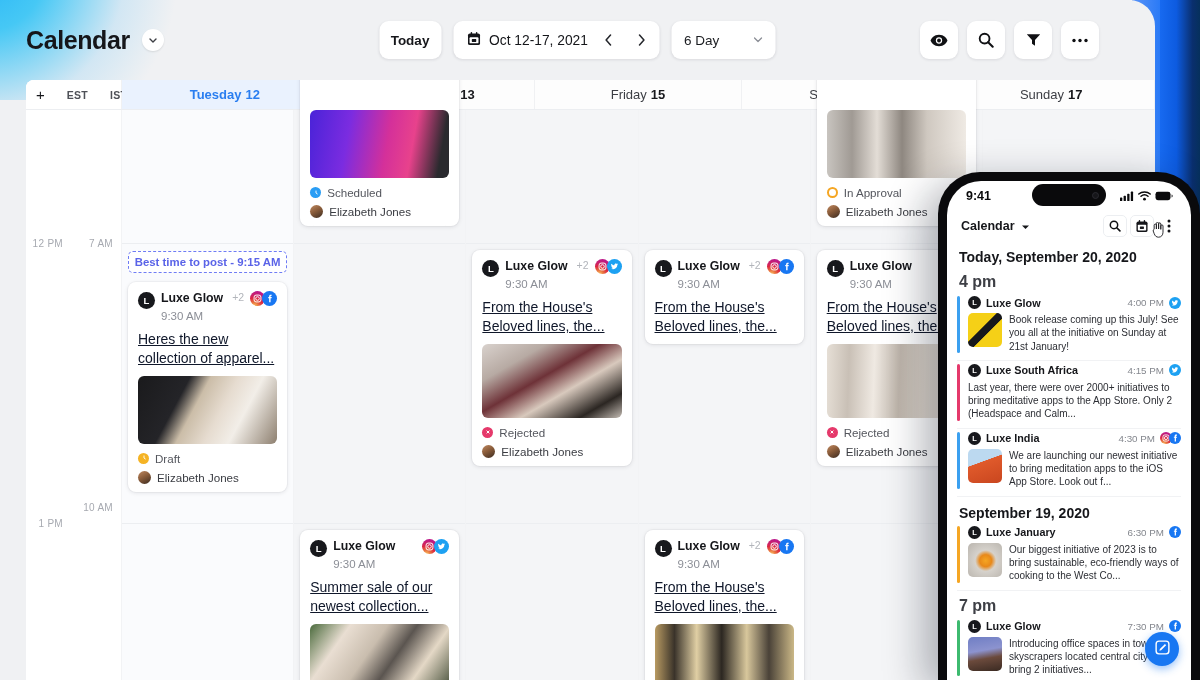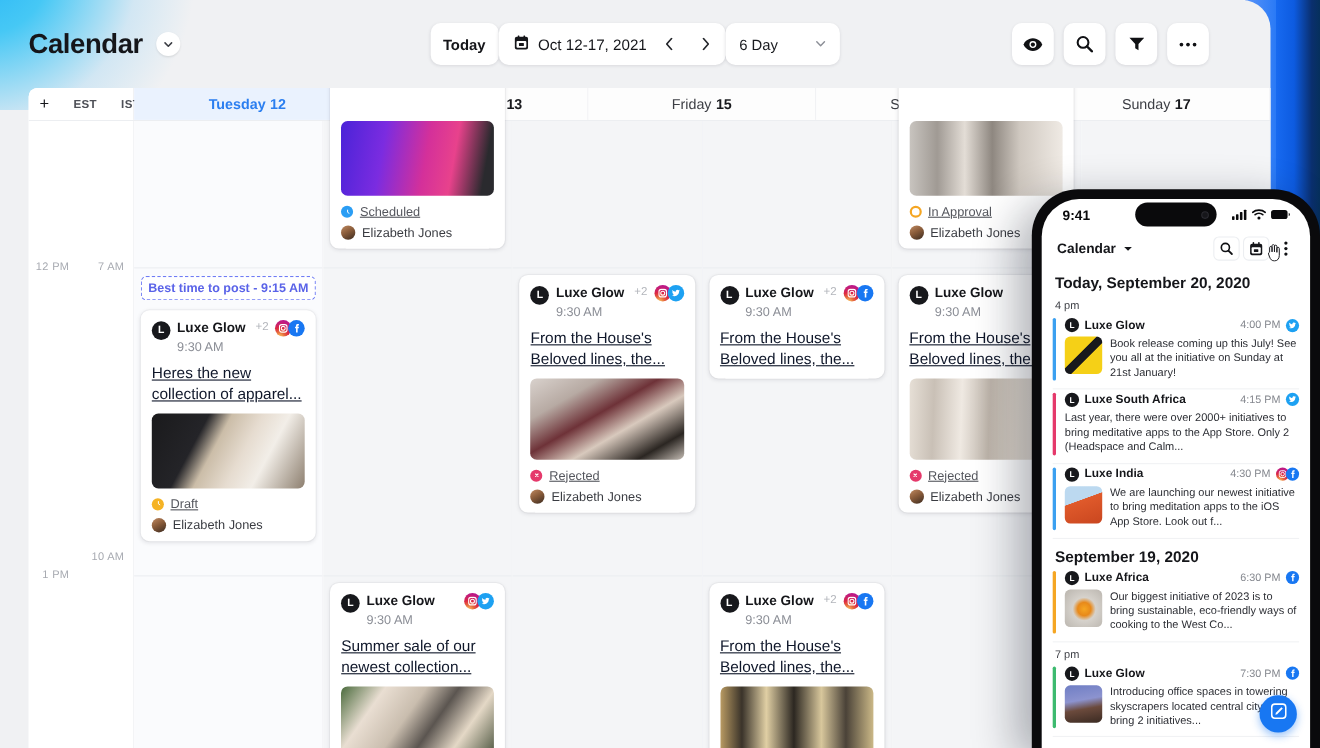--- a/index.html
+++ b/index.html
@@ -45,21 +45,21 @@
   .app-title { font-size:25px; font-weight:bold; color:#15161a; letter-spacing:-0.4px; }
   .chev-circle {
     width:22px; height:22px; border-radius:50%;
     background:#ffffff; display:flex; align-items:center; justify-content:center;
     box-shadow: 0 1px 2px rgba(0,0,0,0.10);
   }
   .chev-circle svg { display:block; }
 
   .center-controls {
     position:absolute; left:50%; transform:translateX(-50%);
-    display:flex; align-items:center; 
+    display:flex; align-items:center; gap:12px;
   }
   .btn-white {
     background:#fff; border-radius:9px; height:38px;
     box-shadow: 0 1px 3px rgba(20,24,40,0.10);
     display:flex; align-items:center; justify-content:center;
     font-size:13.5px; color:#15161a;
   }
   .btn-today { width:62px; font-weight:bold; cursor:pointer; }
   .date-group { display:flex; align-items:center; padding: 0 6px 0 14px; gap:9px; cursor:pointer;}
   .date-label { font-size:13.8px; color:#15161a; font-weight:500; }
@@ -149,21 +149,21 @@
   .card-time { font-size:11.5px; color:#8b8e96; margin:1px 0 0 23px; }
   .card-text { font-size:14px; color:#0f172a; line-height:1.35; margin:8px 0 0 0;text-decoration:underline; }
   .card-img { margin-top:8px; height:68px; border-radius:6px; overflow:hidden; position:relative; }
   .card-foot { margin-top:8px; display:flex; flex-direction:column; gap:6px; }
   .status { display:flex; align-items:center; gap:6px; font-size:11.6px; }
   .dot { width:11px; height:11px; border-radius:50%; display:flex; align-items:center; justify-content:center; flex:0 0 11px; }
   .dot-draft { background:#f5b324; }
   .dot-sched { background:#2a9df4; }
   .dot-appr { background:#fff; border:2.5px solid #f5a623; }
   .dot-rej { background:#e5396b; }
-  .status-label { color:#54565d;text-decoration:underline; }
+  .status-label { color:#54565d; }
   .author { display:flex; align-items:center; gap:6px; font-size:11.6px; color:#3a3c42; }
   .author-av {
     width:13px; height:13px; border-radius:50%;
     background: linear-gradient(150deg,#c08a62 0%,#8a5c3a 45%,#3a2a20 100%);
     flex:0 0 13px;
   }
 
   .best-time {
     position:absolute; left:6px; right:6px; height:22px;
     border:1.4px dashed #6f7cf5; border-radius:5px;
@@ -211,21 +211,21 @@
   .phone-nav-icons { margin-left:auto; display:flex; align-items:center; gap:3px; }
   .pn-btn {
     width:24px; height:22px; border-radius:5px; background:#fff;
     display:flex; align-items:center; justify-content:center; cursor:pointer;
     border:1px solid #eceef1;
   }
   .pn-btn.plain { border:none; }
 
   .phone-feed { position:absolute; top:60px; left:0; right:0; bottom:0; overflow:hidden; padding:0 0 0 0; }
   .feed-daytitle { font-size:14px; font-weight:bold; color:#15161a; padding:8px 0 2px 12px; }
-  .feed-hour { font-size:10px; font-weight:normal; color:#3d3f45; padding:6px 0 2px 12px; }
+  .feed-hour { font-size:16px; font-weight:bold; color:#3d3f45; padding:6px 0 2px 12px; }
   .feed-item {
     display:flex; margin:3px 10px 0 10px; padding-left:0;
     border-bottom:1px solid #f1f2f4; padding-bottom:7px;
   }
   .feed-bar { width:3px; border-radius:2px; flex:0 0 3px; }
   .feed-body { flex:1; padding-left:8px; min-width:0; }
   .feed-top { display:flex; align-items:center; gap:5px; }
   .fav { width:13px; height:13px; border-radius:50%; background:#17181c; color:#fff;
          font-size:7.5px; font-weight:bold; display:flex; align-items:center; justify-content:center; flex:0 0 13px;}
   .fname { font-size:10.8px; font-weight:bold; color:#15161a; white-space:nowrap; }
@@ -770,21 +770,21 @@
           </div>
         </div>
 
         <div class="feed-daytitle">September 19, 2020</div>
 
         <div class="feed-item">
           <div class="feed-bar" style="background:#f5a623"></div>
           <div class="feed-body">
             <div class="feed-top">
               <span class="fav">L</span>
-              <span class="fname">Luxe Africa</span>
+              <span class="fname">Luxe January</span>
               <span class="ftime">6:30 PM</span>
               <span class="fsoc">
                 <span class="soc soc-fb">
                   <svg width="8" height="8" viewBox="0 0 10 10">
                       <path d="M6.2 3.4 L6.2 2.6 C6.2 2.25 6.35 2.05 6.8 2.05 L7.5 2.05 L7.5 0.7 L6.3 0.7 C5.05 0.7 4.6 1.4 4.6 2.45 L4.6 3.4 L3.6 3.4 L3.6 4.8 L4.6 4.8 L4.6 9.3 L6.2 9.3 L6.2 4.8 L7.35 4.8 L7.5 3.4 Z" fill="#fff"></path>
                     </svg>
                 </span>
               </span>
             </div>
             <div class="feed-row">

